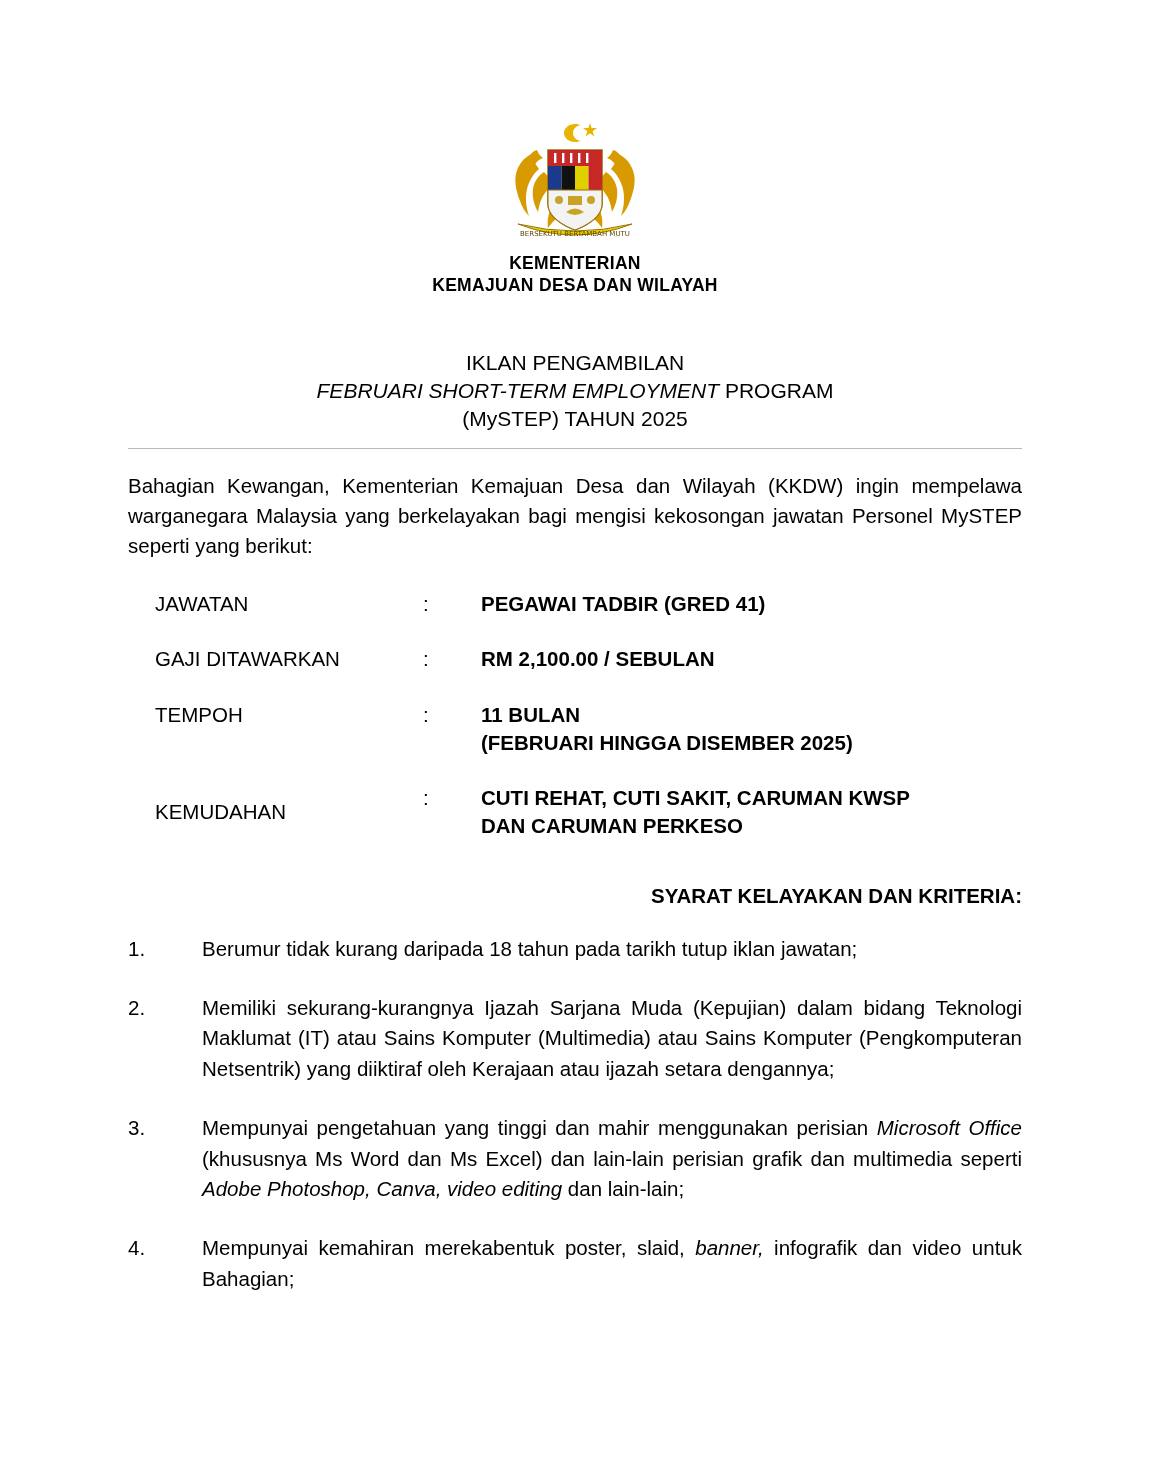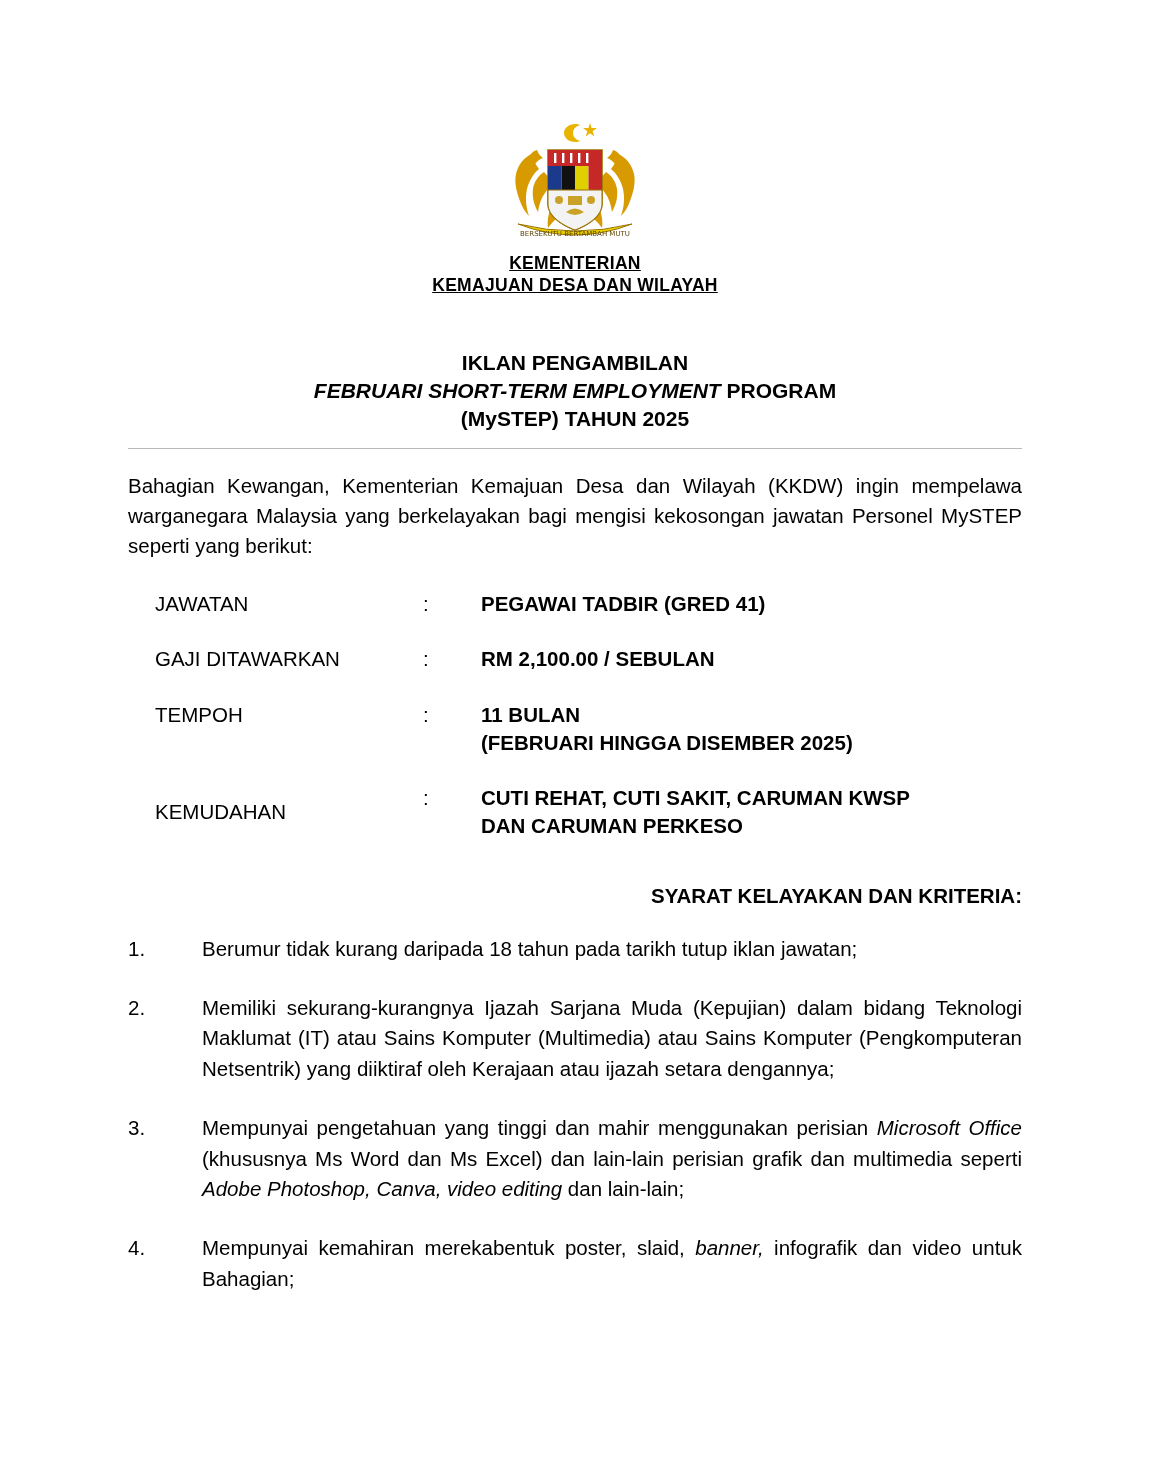--- a/index.html
+++ b/index.html
@@ -37,28 +37,27 @@
   }
   .crest svg { display: block; }
 
   .ministry {
     text-align: center;
     font-weight: bold;
     font-size: 17.5px;
     letter-spacing: 0.3px;
     line-height: 1.25;
     margin-top: 8px;
-    text-decoration: underline;
   }
 
   
   .title-block {
     margin-top: 52px;
     text-align: center;
-    font-weight: bold;
+    font-weight: normal;
     font-size: 21px;
     line-height: 1.35;
   }
   .title-block .line2 {
     font-style: italic;
   }
   .title-block .line2 .nonital {
     font-style: normal;
   }
 

